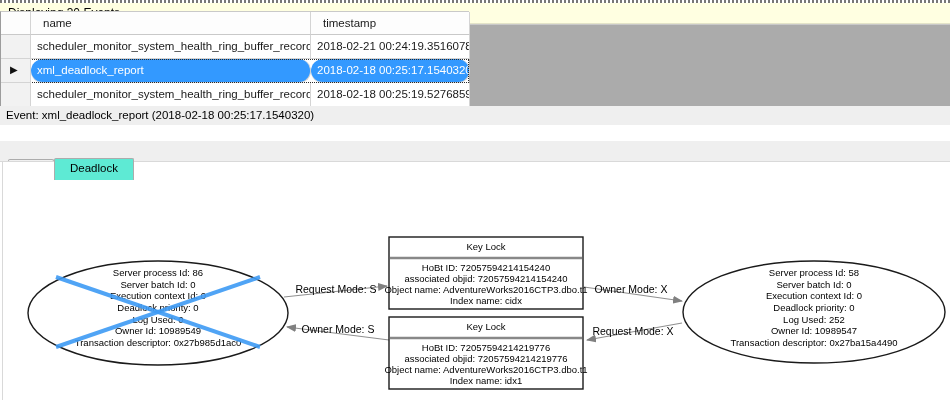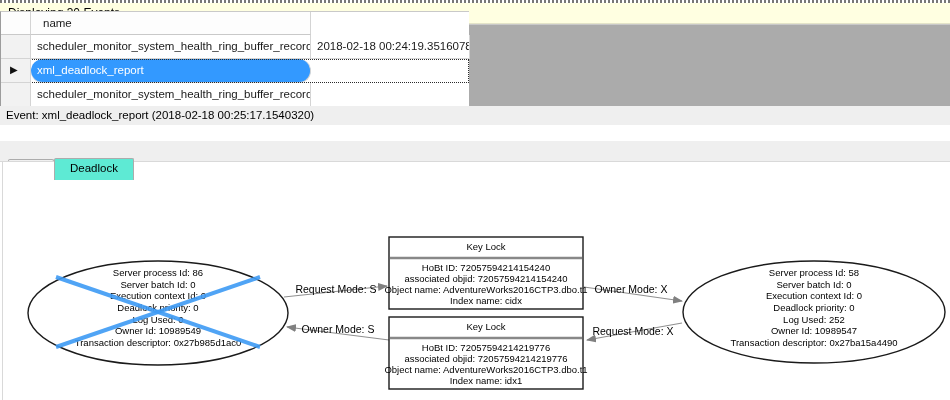--- a/index.html
+++ b/index.html
@@ -113,35 +113,38 @@
   <div id="info-bar">
     <span>Displaying 30 Events</span>
   </div>
 
   <div id="grid-filler"></div>
 
   <div id="grid">
     <div class="grid-row header">
       <div class="cell sel-cell"></div>
       <div class="cell name-cell">name</div>
+      <div class="cell ts-cell">timestamp</div>
     </div>
     <div class="grid-row">
       <div class="cell sel-cell"></div>
       <div class="cell name-cell">scheduler_monitor_system_health_ring_buffer_recorded</div>
-      <div class="cell ts-cell">2018-02-18 00:24:19.3516078</div>
+      <div class="cell ts-cell">2018-02-21 00:24:19.3516078</div>
     </div>
     <div class="grid-row selected">
       <div class="cell sel-cell">
         <span class="row-arrow">▶</span>
       </div>
       <div class="cell name-cell">xml_deadlock_report</div>
+      <div class="cell ts-cell">2018-02-18 00:25:17.1540320</div>
     </div>
     <div class="grid-row">
       <div class="cell sel-cell"></div>
       <div class="cell name-cell">scheduler_monitor_system_health_ring_buffer_recorded</div>
+      <div class="cell ts-cell">2018-02-18 00:25:19.5276859</div>
     </div>
   </div>
 
   <div id="saw-bottom" class="sawtooth"></div>
 
   <div id="event-bar">
     <span>Event: xml_deadlock_report (2018-02-18 00:25:17.1540320)</span>
   </div>
 
   <div id="tab-strip">

